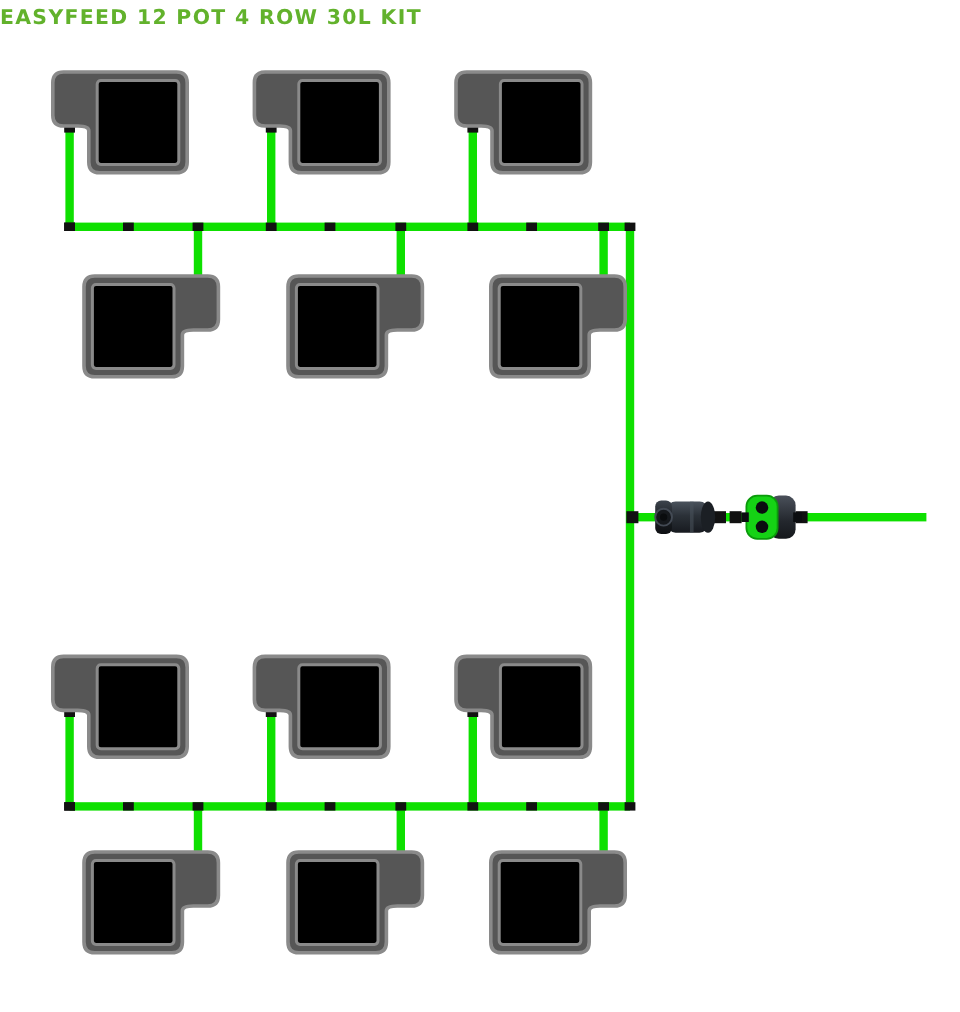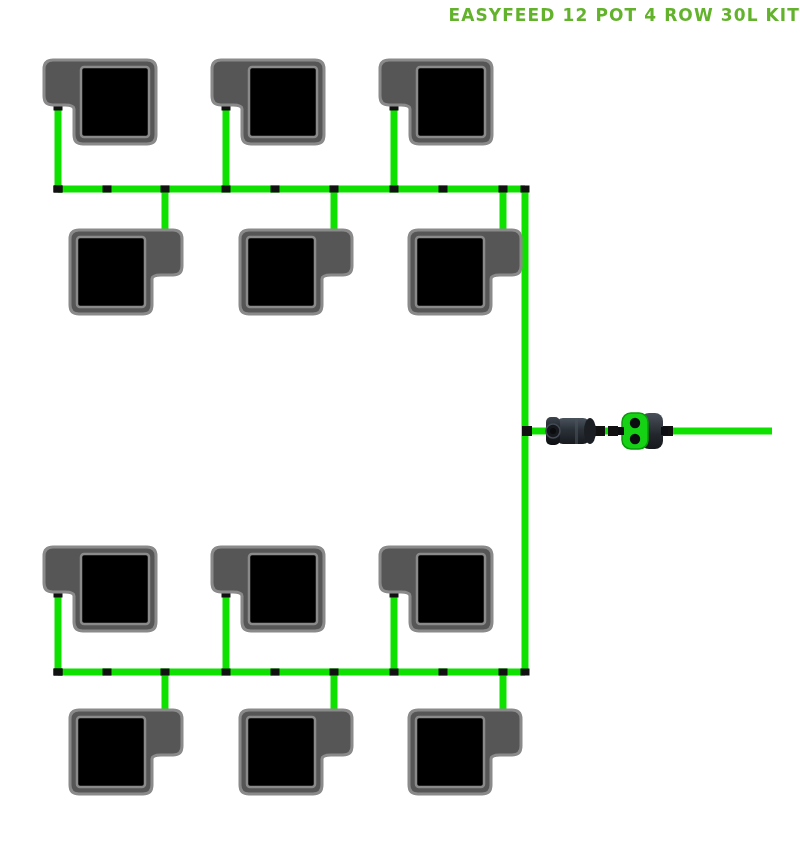--- a/index.html
+++ b/index.html
@@ -2,21 +2,21 @@
 <html><head>
 <meta charset="utf-8">
 <style>
   html,body{margin:0;padding:0;background:#ffffff;}
   body{width:800px;height:843px;position:relative;overflow:hidden;
        font-family:"Liberation Sans",sans-serif;}
 
   #stage{position:absolute;left:0;top:0;width:800px;height:843px;}
 
   #title{
-    position:absolute;left:0;top:5px;width:800px;text-align:right;
+    position:absolute;left:0;top:5px;width:800px;text-align:left;
     color:#62b22c;font-size:17px;font-weight:bold;letter-spacing:1.1px;
     font-family:"DejaVu Sans",sans-serif;
     white-space:nowrap;
   }
 
   svg{position:absolute;left:0;top:0;width:800px;height:843px;display:block;}
 </style>
 </head>
 <body>
 

